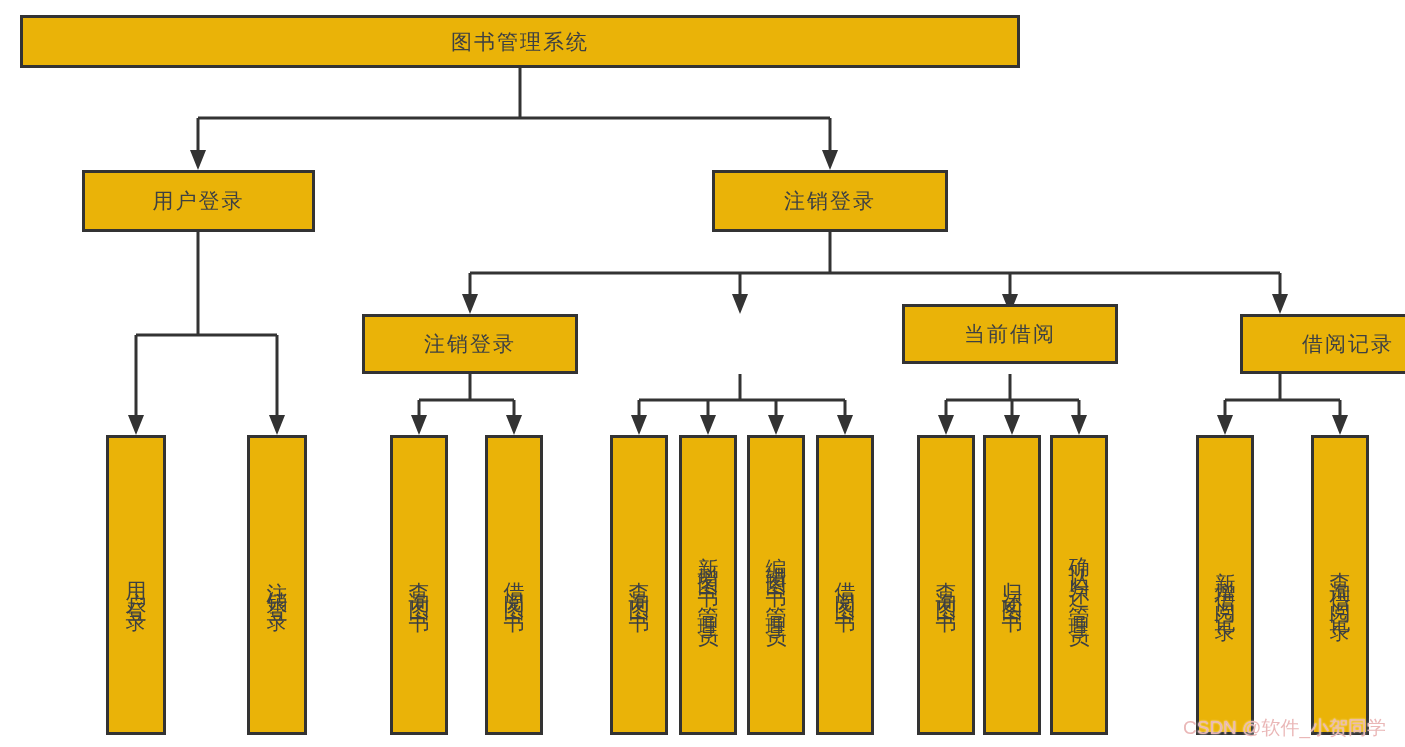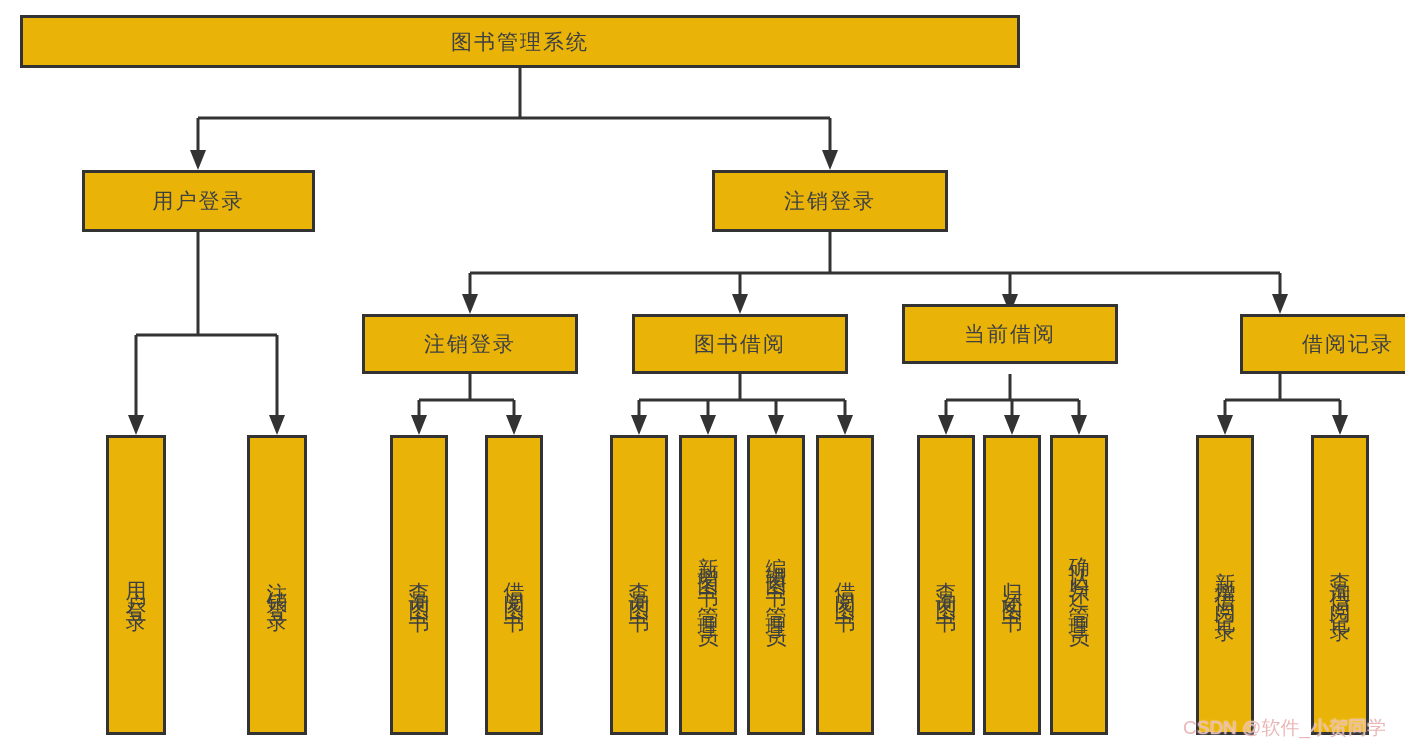--- a/index.html
+++ b/index.html
@@ -127,23 +127,20 @@
   <div class="node hnode" style="left:82px;top:170px;width:233px;height:62px">
     <span>用户登录</span>
   </div>
   <div class="node hnode" style="left:712px;top:170px;width:236px;height:62px">
     <span>注销登录</span>
   </div>
 
   <div class="node hnode" style="left:362px;top:314px;width:216px;height:60px">
     <span>注销登录</span>
   </div>
-  <div class="node hnode" style="left:632px;top:314px;width:216px;height:60px">
-    <span>图书借阅</span>
-  </div>
   <div class="node hnode" style="left:902px;top:304px;width:216px;height:60px">
     <span>当前借阅</span>
   </div>
   <div class="node hnode" style="left:1240px;top:314px;width:216px;height:60px">
     <span>借阅记录</span>
   </div>
 
   <div class="node vnode" style="left:106px;top:435px;width:60px;height:300px">
     <span>用户登录</span>
   </div>

